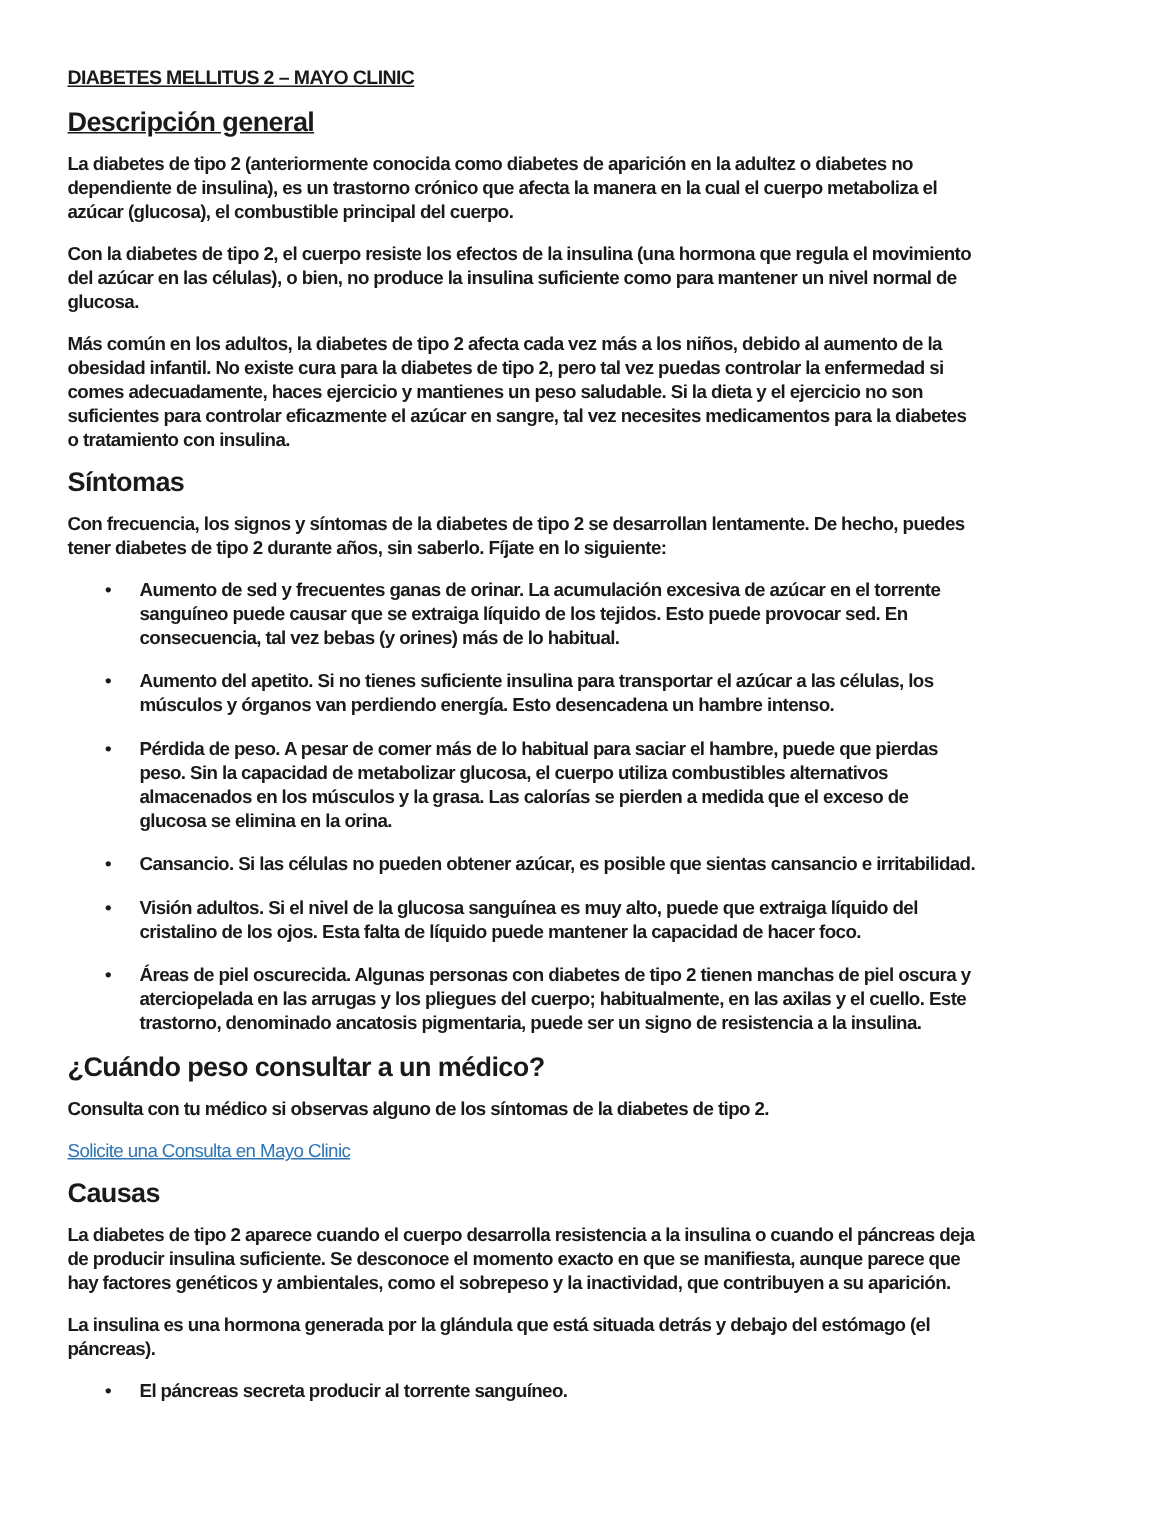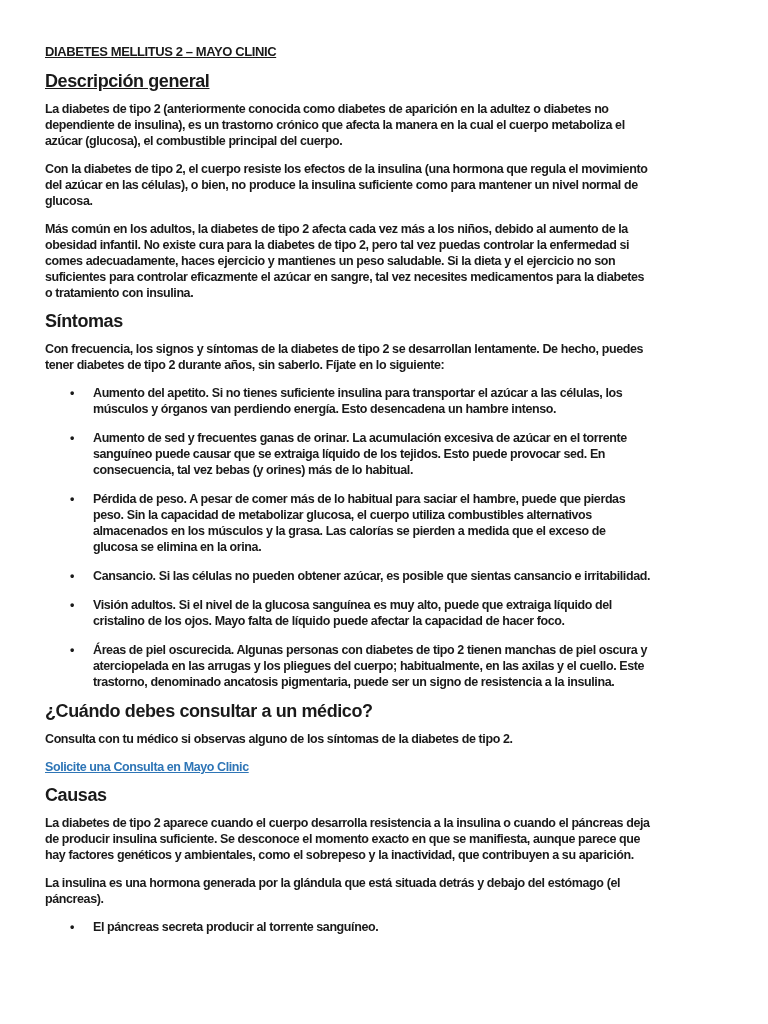--- a/index.html
+++ b/index.html
@@ -38,21 +38,21 @@
     margin: 0 0 13px 0;
   }
   ul.bullets li::before {
     content: "\2022";
     position: absolute;
     left: -23px;
     top: 0;
   }
   .lead { font-weight: 700; }
   a.doc-link {
-    font-weight: 700;
+    font-weight: 400;
     text-decoration: underline;
     cursor: pointer;
     margin-top: 32px;
   }
 </style>
 </head>
 <body style="color: rgb(26, 26, 26);">
 
 <div class="page">
 
@@ -60,29 +60,29 @@
 
   <h2 class="heading underlined">Descripción general</h2>
   <p class="body">La diabetes de tipo 2 (anteriormente conocida como diabetes de aparición en la adultez o diabetes no dependiente de insulina), es un trastorno crónico que afecta la manera en la cual el cuerpo metaboliza el azúcar (glucosa), el combustible principal del cuerpo.</p>
   <p class="body">Con la diabetes de tipo 2, el cuerpo resiste los efectos de la insulina (una hormona que regula el movimiento del azúcar en las células), o bien, no produce la insulina suficiente como para mantener un nivel normal de glucosa.</p>
   <p class="body">Más común en los adultos, la diabetes de tipo 2 afecta cada vez más a los niños, debido al aumento de la obesidad infantil. No existe cura para la diabetes de tipo 2, pero tal vez puedas controlar la enfermedad si comes adecuadamente, haces ejercicio y mantienes un peso saludable. Si la dieta y el ejercicio no son suficientes para controlar eficazmente el azúcar en sangre, tal vez necesites medicamentos para la diabetes o tratamiento con insulina.</p>
 
   <h2 class="heading">Síntomas</h2>
   <p class="body">Con frecuencia, los signos y síntomas de la diabetes de tipo 2 se desarrollan lentamente. De hecho, puedes tener diabetes de tipo 2 durante años, sin saberlo. Fíjate en lo siguiente:</p>
 
   <ul class="bullets">
+    <li><span class="lead">Aumento de sed y frecuentes ganas de orinar. </span><span>La acumulación excesiva de azúcar en el torrente sanguíneo puede causar que se extraiga líquido de los tejidos. Esto puede provocar sed. En consecuencia, tal vez bebas (y orines) más de lo habitual.</span></li>
     <li><span class="lead">Aumento del apetito. </span><span>Si no tienes suficiente insulina para transportar el azúcar a las células, los músculos y órganos van perdiendo energía. Esto desencadena un hambre intenso.</span></li>
-    <li><span class="lead">Aumento de sed y frecuentes ganas de orinar. </span><span>La acumulación excesiva de azúcar en el torrente sanguíneo puede causar que se extraiga líquido de los tejidos. Esto puede provocar sed. En consecuencia, tal vez bebas (y orines) más de lo habitual.</span></li>
     <li><span class="lead">Pérdida de peso. </span><span>A pesar de comer más de lo habitual para saciar el hambre, puede que pierdas peso. Sin la capacidad de metabolizar glucosa, el cuerpo utiliza combustibles alternativos almacenados en los músculos y la grasa. Las calorías se pierden a medida que el exceso de glucosa se elimina en la orina.</span></li>
     <li><span class="lead">Cansancio. </span><span>Si las células no pueden obtener azúcar, es posible que sientas cansancio e irritabilidad.</span></li>
-    <li><span class="lead">Visión adultos. </span><span>Si el nivel de la glucosa sanguínea es muy alto, puede que extraiga líquido del cristalino de los ojos. Mayo falta de líquido puede afectar la capacidad de hacer foco.</span></li>
+    <li><span class="lead">Visión adultos. </span><span>Si el nivel de la glucosa sanguínea es muy alto, puede que extraiga líquido del cristalino de los ojos. Esta falta de líquido puede mantener la capacidad de hacer foco.</span></li>
     <li><span class="lead">Áreas de piel oscurecida. </span><span>Algunas personas con diabetes de tipo 2 tienen manchas de piel oscura y aterciopelada en las arrugas y los pliegues del cuerpo; habitualmente, en las axilas y el cuello. Este trastorno, denominado ancatosis pigmentaria, puede ser un signo de resistencia a la insulina.</span></li>
   </ul>
 
-  <h2 class="heading">¿Cuándo debes consultar a un médico?</h2>
+  <h2 class="heading">¿Cuándo peso consultar a un médico?</h2>
   <p class="body">Consulta con tu médico si observas alguno de los síntomas de la diabetes de tipo 2.</p>
   <p class="body"><a class="doc-link" id="mayo-link" style="color: rgb(46, 117, 182);">Solicite una Consulta en Mayo Clinic</a></p>
 
   <h2 class="heading">Causas</h2>
   <p class="body">La diabetes de tipo 2 aparece cuando el cuerpo desarrolla resistencia a la insulina o cuando el páncreas deja de producir insulina suficiente. Se desconoce el momento exacto en que se manifiesta, aunque parece que hay factores genéticos y ambientales, como el sobrepeso y la inactividad, que contribuyen a su aparición.</p>
 
   <p class="body">La insulina es una hormona generada por la glándula que está situada detrás y debajo del estómago (el páncreas).</p>
 
   <ul class="bullets">
     <li><span>El páncreas secreta producir al torrente sanguíneo.</span></li>

